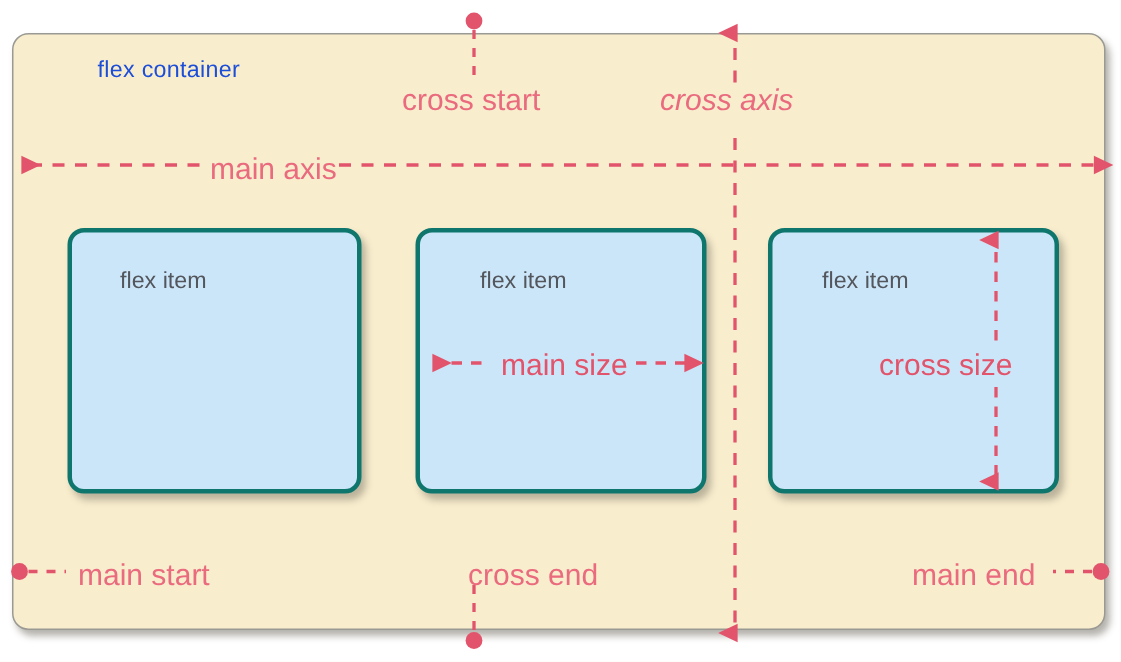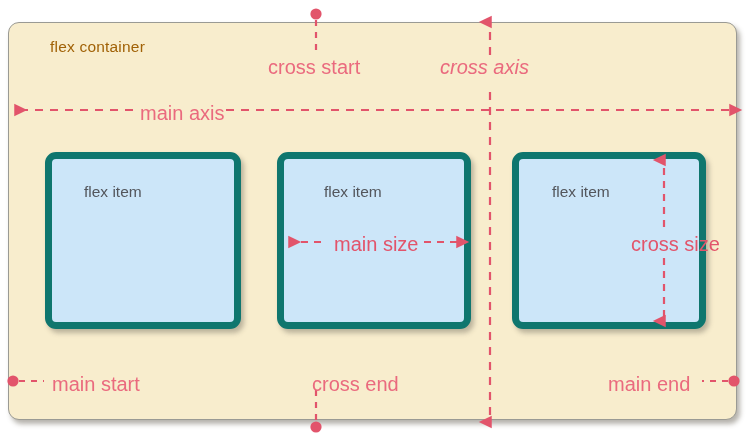--- a/index.html
+++ b/index.html
@@ -28,35 +28,35 @@
     width: 729px;
     height: 398px;
     background: #f8edcd;
     border: 1px solid #9a9a94;
     border-radius: 11px;
     box-sizing: border-box;
     box-shadow: 3px 4px 5px rgba(90, 85, 70, 0.45);
   }
   #container-label {
     position: absolute;
-    left: 50px;
+    left: 65px;
     top: 38px;
     font-size: 15.5px;
-    color: #a16207;
+    color: #1d4ed8;
     letter-spacing: .2px;
     white-space: nowrap;
   }
 
   
   .flex-item {
     position: absolute;
     top: 152px;
     height: 177px;
     background: #cce6f9;
-    border: 7px solid #0f766e;
+    border: 3px solid #0f766e;
     border-radius: 11px;
     box-sizing: border-box;
     box-shadow: 3px 4px 5px rgba(95, 90, 80, 0.40);
   }
   #flex-item-1 { left: 45px;  width: 196px; }
   #flex-item-2 { left: 277px; width: 194px; }
   #flex-item-3 { left: 512px; width: 194px; }
   .item-label {
     position: absolute;
     top: 24px;
@@ -179,21 +179,21 @@
   </svg>
 
   <div class="anno-text" style="left:268px; top:56px;">cross start</div>
 
   <div class="anno-text" style="left:440px; top:56px;font-style:italic;">cross axis</div>
 
   <div class="anno-text" style="left:140px; top:102px;">main axis</div>
 
   <div class="anno-text strong" style="left:334px; top:233px;">main size</div>
 
-  <div class="anno-text strong" style="left:586px; top:233px;margin-left:45px;">cross size</div>
+  <div class="anno-text strong" style="left:586px; top:233px;">cross size</div>
 
   <div class="anno-text" style="left:52px; top:373px;">main start</div>
 
   <div class="anno-text" style="left:268px; top:373px;margin-left:44px;">cross end</div>
 
   <div class="anno-text" style="left:608px; top:373px;">main end</div>
 
 
 </div>
 

